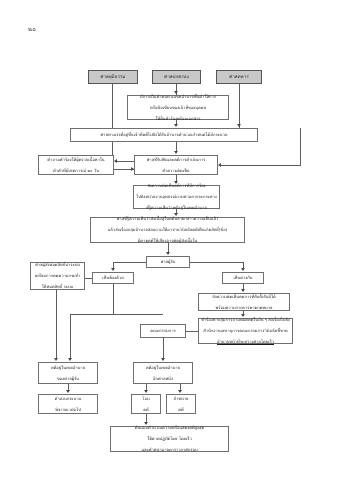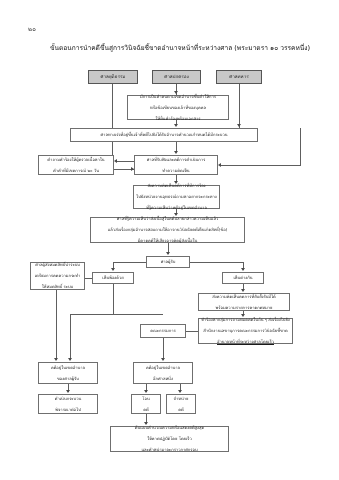--- a/index.html
+++ b/index.html
@@ -43,21 +43,20 @@
   .arr.lt{border-top:2.2px solid transparent;border-bottom:2.2px solid transparent;border-right:3.2px solid #4a4a4a;}
   .arr.rt{border-top:2.2px solid transparent;border-bottom:2.2px solid transparent;border-left:3.2px solid #4a4a4a;}
 </style>
 </head>
 <body>
 
 <div class="page">
 
   <div class="pageno">๒๐</div>
 
-  <div class="title">ขั้นตอนการนำคดีขึ้นสู่การวินิจฉัยชี้ขาดอำนาจหน้าที่ระหว่างศาล (พระมาตรา ๑๐ วรรคหนึ่ง)</div>
 
   <div class="box shaded" style="left:88px;top:70px;width:50px;height:14px;">
     <span>ศาลยุติธรรม</span>
   </div>
   <div class="box shaded" style="left:152px;top:70px;width:49px;height:14px;">
     <span>ศาลปกครอง</span>
   </div>
   <div class="box shaded" style="left:216px;top:70px;width:46px;height:14px;">
     <span>ศาลทหาร</span>
   </div>

